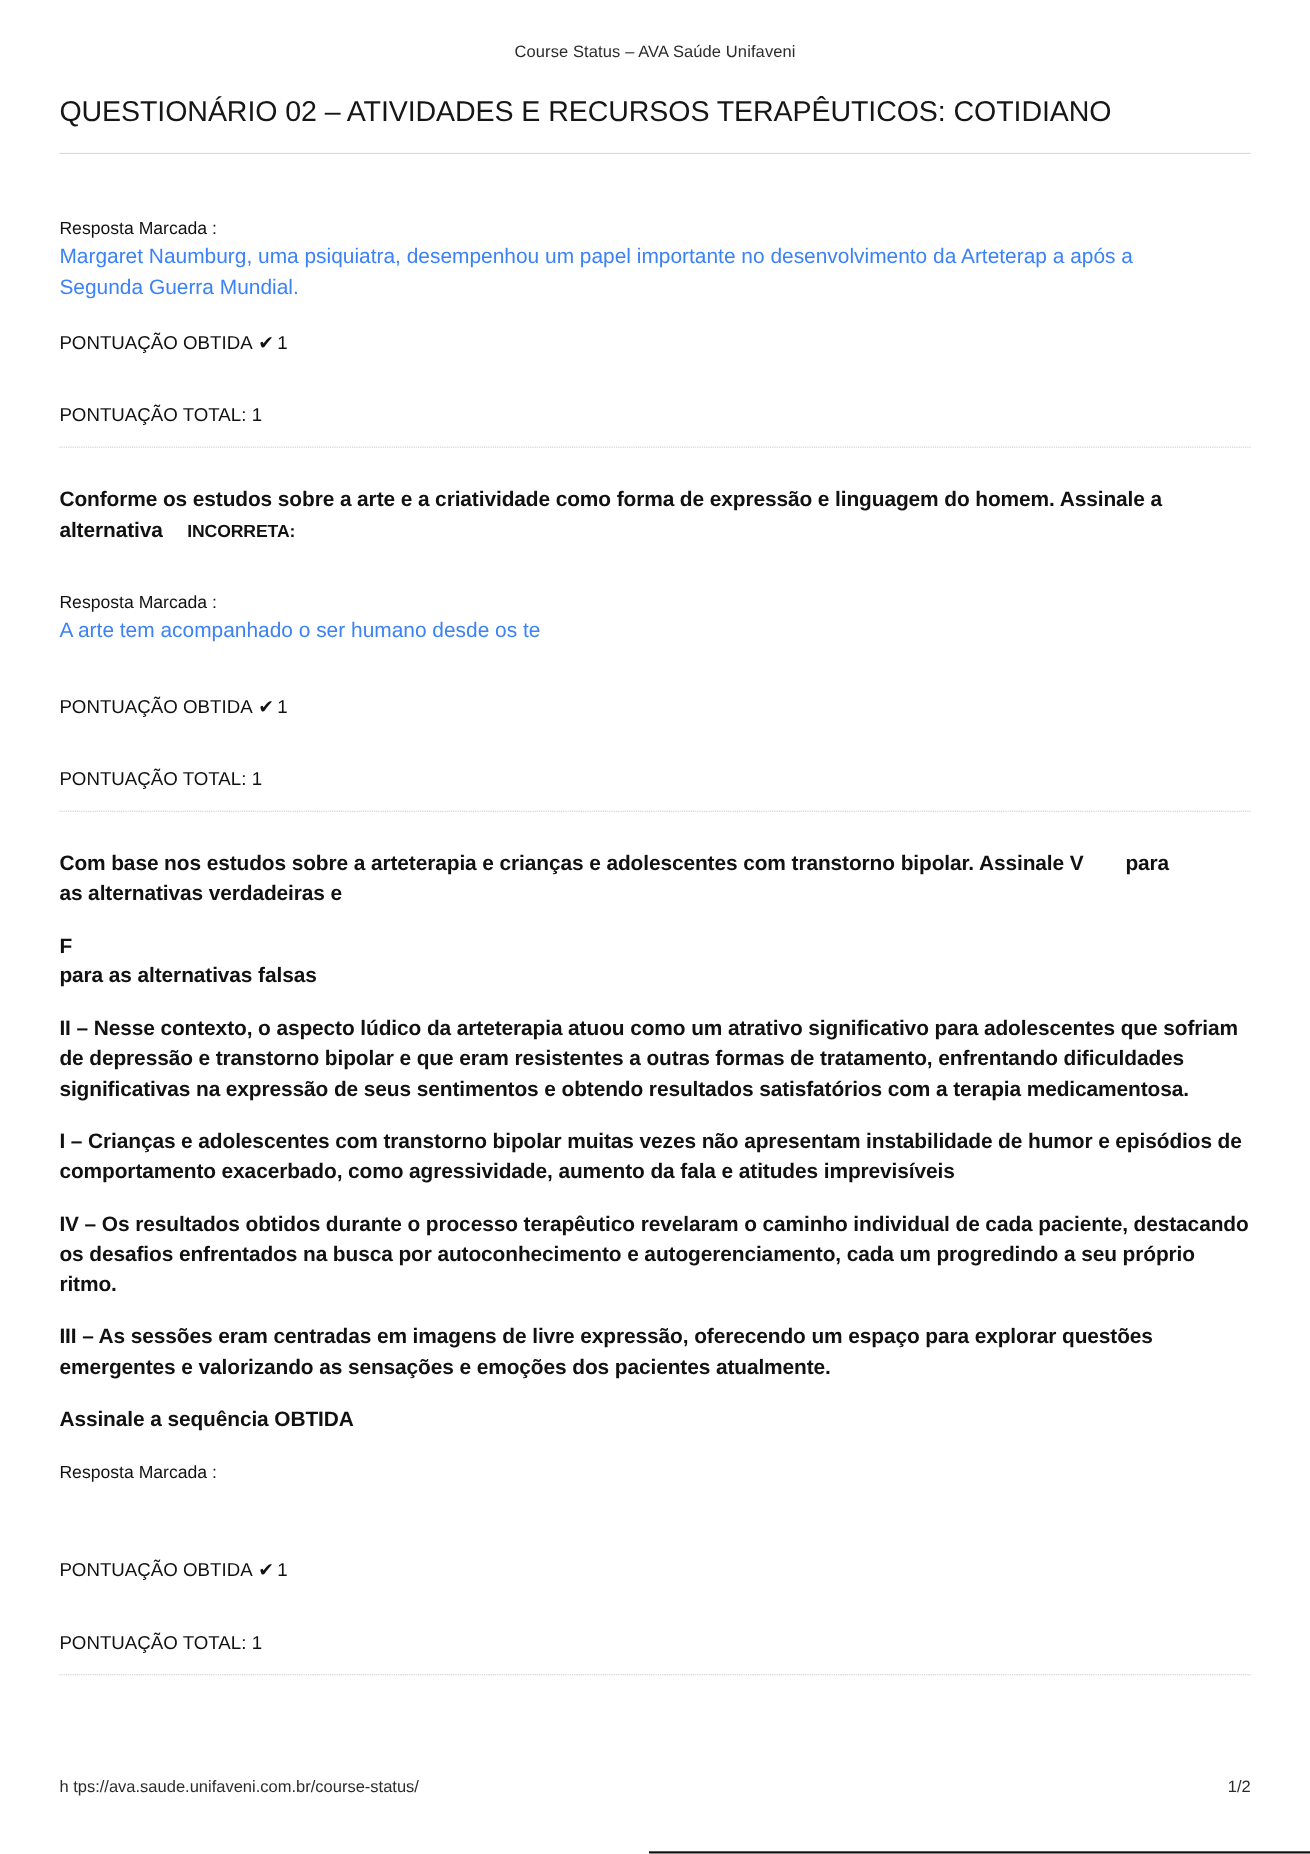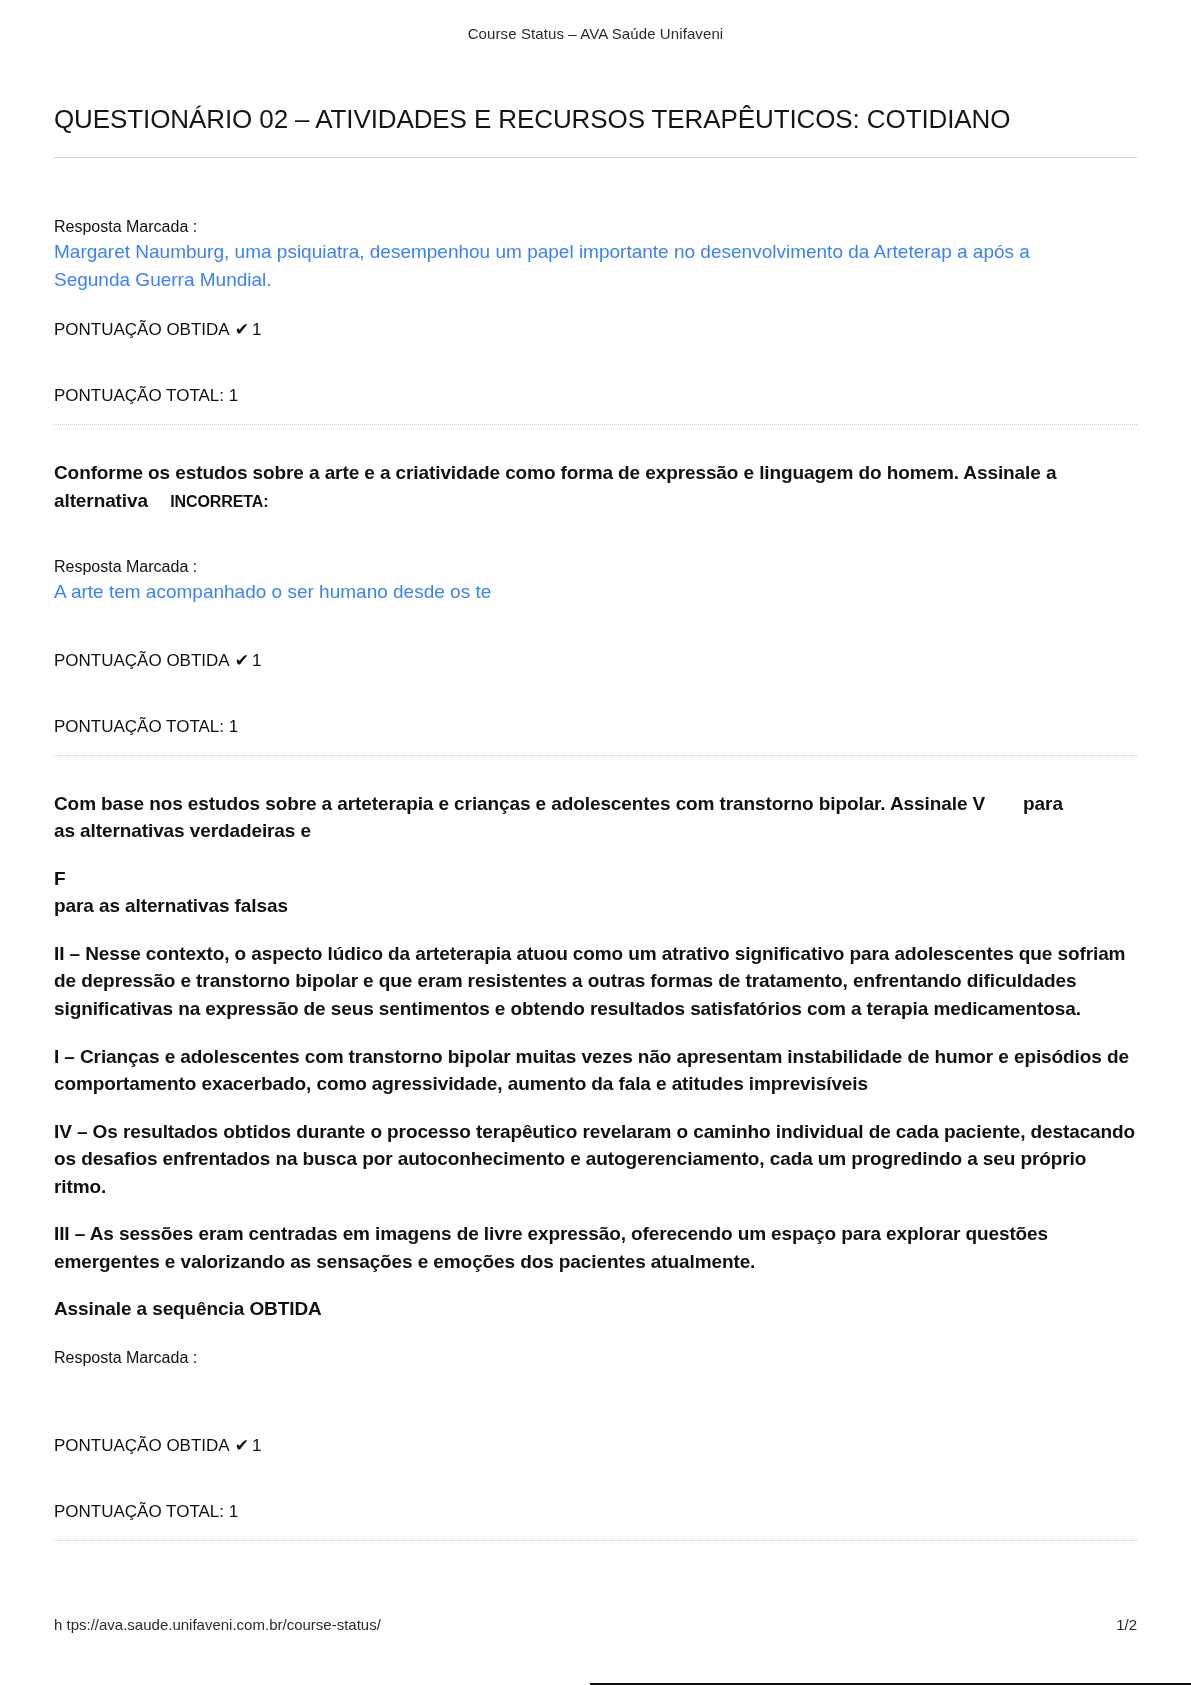--- a/index.html
+++ b/index.html
@@ -19,28 +19,28 @@
     position: relative;
     width: 1191px;
     height: 1685px;
     box-sizing: border-box;
     padding: 0 54px;
   }
   .page-header {
     text-align: center;
     font-size: 15px;
     color: #2b2b2b;
-    padding-top: 25px;
+    padding-top: 39px;
     letter-spacing: 0.1px;
   }
   .doc-title {
     font-size: 26px;
     font-weight: 400;
     color: #161616;
-    margin-top: 62px;
+    margin-top: 30px;
     letter-spacing: -0.1px;
   }
   .title-rule {
     border-bottom: 1px solid #d8d8d8;
     margin-top: 22px;
   }
   .question-block {
     padding-top: 34px;
   }
   .q-text {

